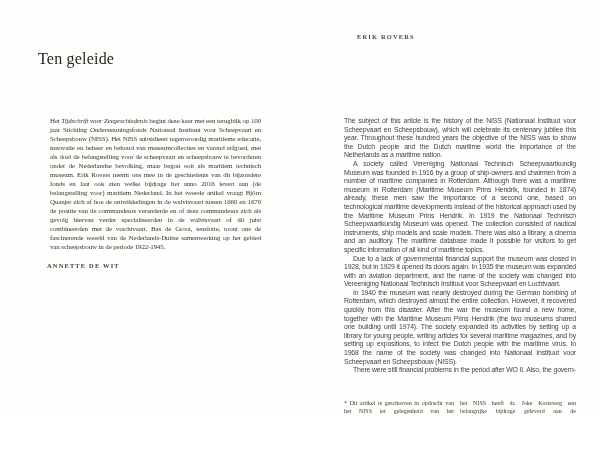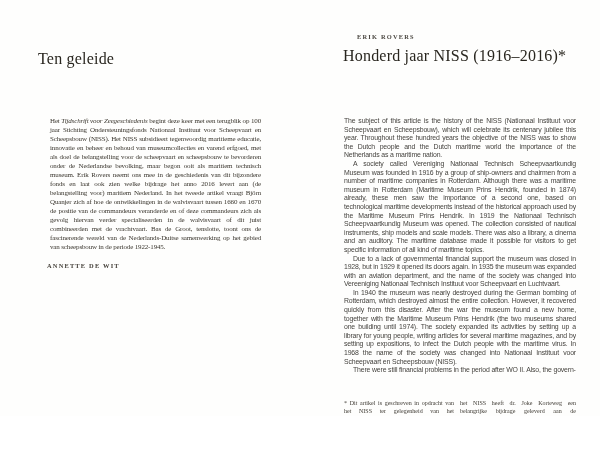--- a/index.html
+++ b/index.html
@@ -131,21 +131,20 @@
     <div class="author-caps left-author">ANNETTE DE WIT</div>
 
     <footer class="folio folio-left">
       <span>2</span><span class="folio-div">|</span><span class="running">TEN GELEIDE</span>
     </footer>
   </section>
 
   <section class="page page-right">
     <div class="author-caps right-author">ERIK ROVERS</div>
 
-    <h1 class="title-serif right-title">Honderd jaar NISS (1916–2016)*</h1>
 
     <div class="body-sans">
       <p>The subject of this article is the history of the NISS (Nationaal Instituut voor Scheepvaart en Scheepsbouw), which will celebrate its centenary jubilee this year. Throughout these hundred years the objective of the NISS was to show the Dutch people and the Dutch maritime world the importance of the Netherlands as a maritime nation.</p>
       <p class="indent">A society called Vereniging Nationaal Technisch Scheepvaartkundig Museum was founded in 1916 by a group of ship-owners and chairmen from a number of maritime companies in Rotterdam. Although there was a maritime museum in Rotterdam (Maritime Museum Prins Hendrik, founded in 1874) already, these men saw the importance of a second one, based on technological maritime developments instead of the historical approach used by the Maritime Museum Prins Hendrik. In 1919 the Nationaal Technisch Scheepvaartkundig Museum was opened. The collection consisted of nautical instruments, ship models and scale models. There was also a library, a cinema and an auditory. The maritime database made it possible for visitors to get specific information of all kind of maritime topics.</p>
       <p class="indent">Due to a lack of governmental financial support the museum was closed in 1928, but in 1929 it opened its doors again. In 1935 the museum was expanded with an aviation department, and the name of the society was changed into Vereeniging Nationaal Technisch Instituut voor Scheepvaart en Luchtvaart.</p>
       <p class="indent">In 1940 the museum was nearly destroyed during the German bombing of Rotterdam, which destroyed almost the entire collection. However, it recovered quickly from this disaster. After the war the museum found a new home, together with the Maritime Museum Prins Hendrik (the two museums shared one building until 1974). The society expanded its activities by setting up a library for young people, writing articles for several maritime magazines, and by setting up expositions, to infect the Dutch people with the maritime virus. In 1968 the name of the society was changed into Nationaal Instituut voor Scheepvaart en Scheepsbouw (NISS).</p>
       <p class="indent">There were still financial problems in the period after WO II. Also, the govern-</p>
     </div>
 
     <div class="footnote">

